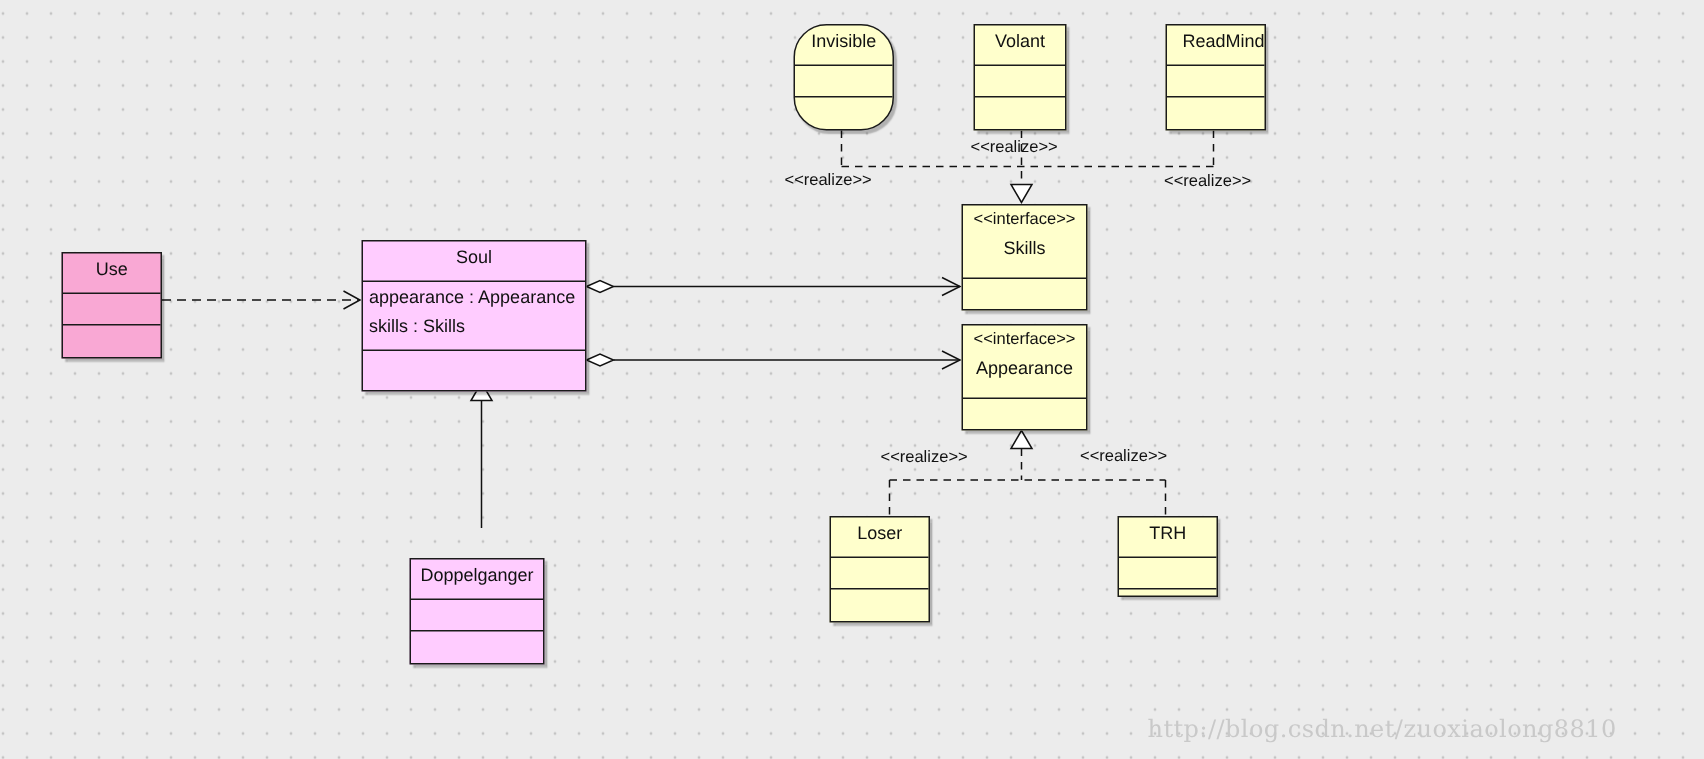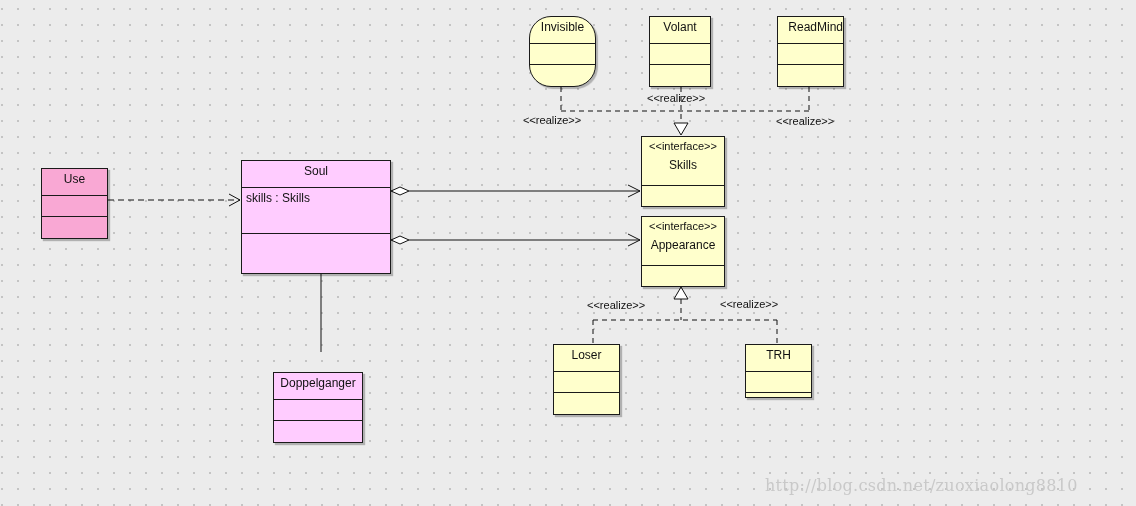--- a/index.html
+++ b/index.html
@@ -68,23 +68,24 @@
 <div class="label" style="left:776px; top:115px;">&lt;&lt;realize&gt;&gt;</div>
 <div class="label" style="left:587px; top:299px;">&lt;&lt;realize&gt;&gt;</div>
 <div class="label" style="left:720px; top:298px;">&lt;&lt;realize&gt;&gt;</div>
 
 <div class="cls blue" style="left:41px; top:168px; width:67px; height:71px;">
   <div class="name" style="height:26px;">Use</div>
   <div class="sec" style="height:21px;"></div>
   <div class="sec" style="flex:1;"></div>
 </div>
 
-<div class="cls pink" style="left:241px; top:160px; width:150px; height:114px;">
+<div class="cls pink" style="left:241px; top:160px; width:150px; height:101px;">
   <div class="name" style="height:26px;">Soul</div>
   <div class="sec" style="height:46px; padding-top:1px;">
+    <div class="attr">appearance : Appearance</div>
     <div class="attr">skills : Skills</div>
   </div>
   <div class="sec" style="flex:1;"></div>
 </div>
 
 <div class="cls pink" style="left:273px; top:372px; width:90px; height:71px;">
   <div class="name" style="height:26px;">Doppelganger</div>
   <div class="sec" style="height:21px;"></div>
   <div class="sec" style="flex:1;"></div>
 </div>

